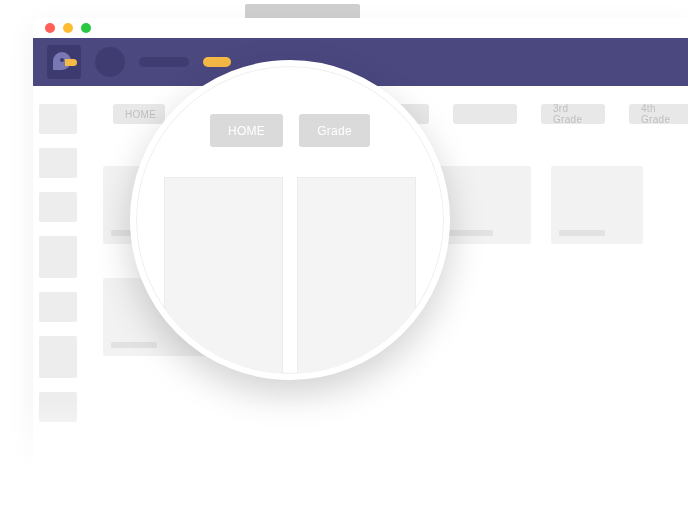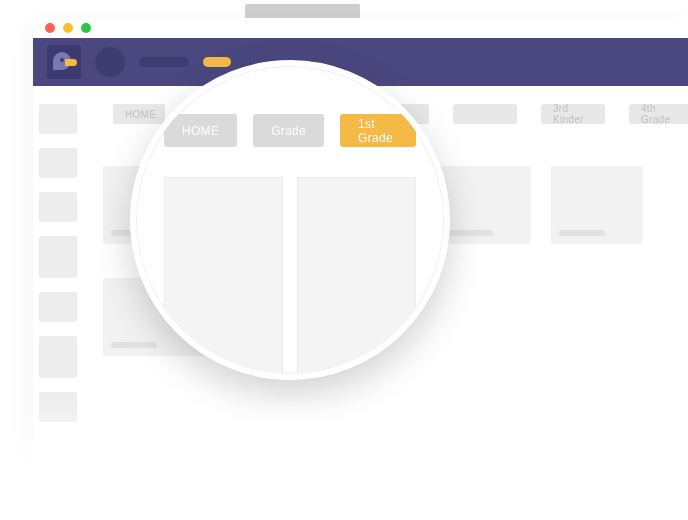--- a/index.html
+++ b/index.html
@@ -254,21 +254,21 @@
 
       <div class="tabs-bg">
         <div class="tab-bg w1">
             <span>HOME</span>
           </div>
         <div class="tab-bg w2"></div>
         <div class="tab-bg w2"></div>
         <div class="tab-bg w2"></div>
         <div class="tab-bg w2"></div>
         <div class="tab-bg w3">
-            <span>3rd Kinder</span>
+            <span>3rd Grade</span>
           </div>
         <div class="tab-bg w3">
             <span>4th Grade</span>
           </div>
       </div>
 
       <div class="cards">
         <div class="card"></div>
         <div class="card"></div>
         <div class="card"></div>
@@ -287,23 +287,20 @@
 
 <div class="magnifier">
   <div class="mag-inner">
     <div class="mag-tabs">
       <div class="mag-tab muted">
           <span>HOME</span>
         </div>
       <div class="mag-tab muted">
           <span>Grade</span>
         </div>
-      <div class="mag-tab active">
-          <span>1st Grade</span>
-        </div>
     </div>
     <div class="mag-panels">
       <div class="mag-panel"></div>
       <div class="mag-panel"></div>
     </div>
   </div>
 </div>
 
 <div class="fade"></div>
 

